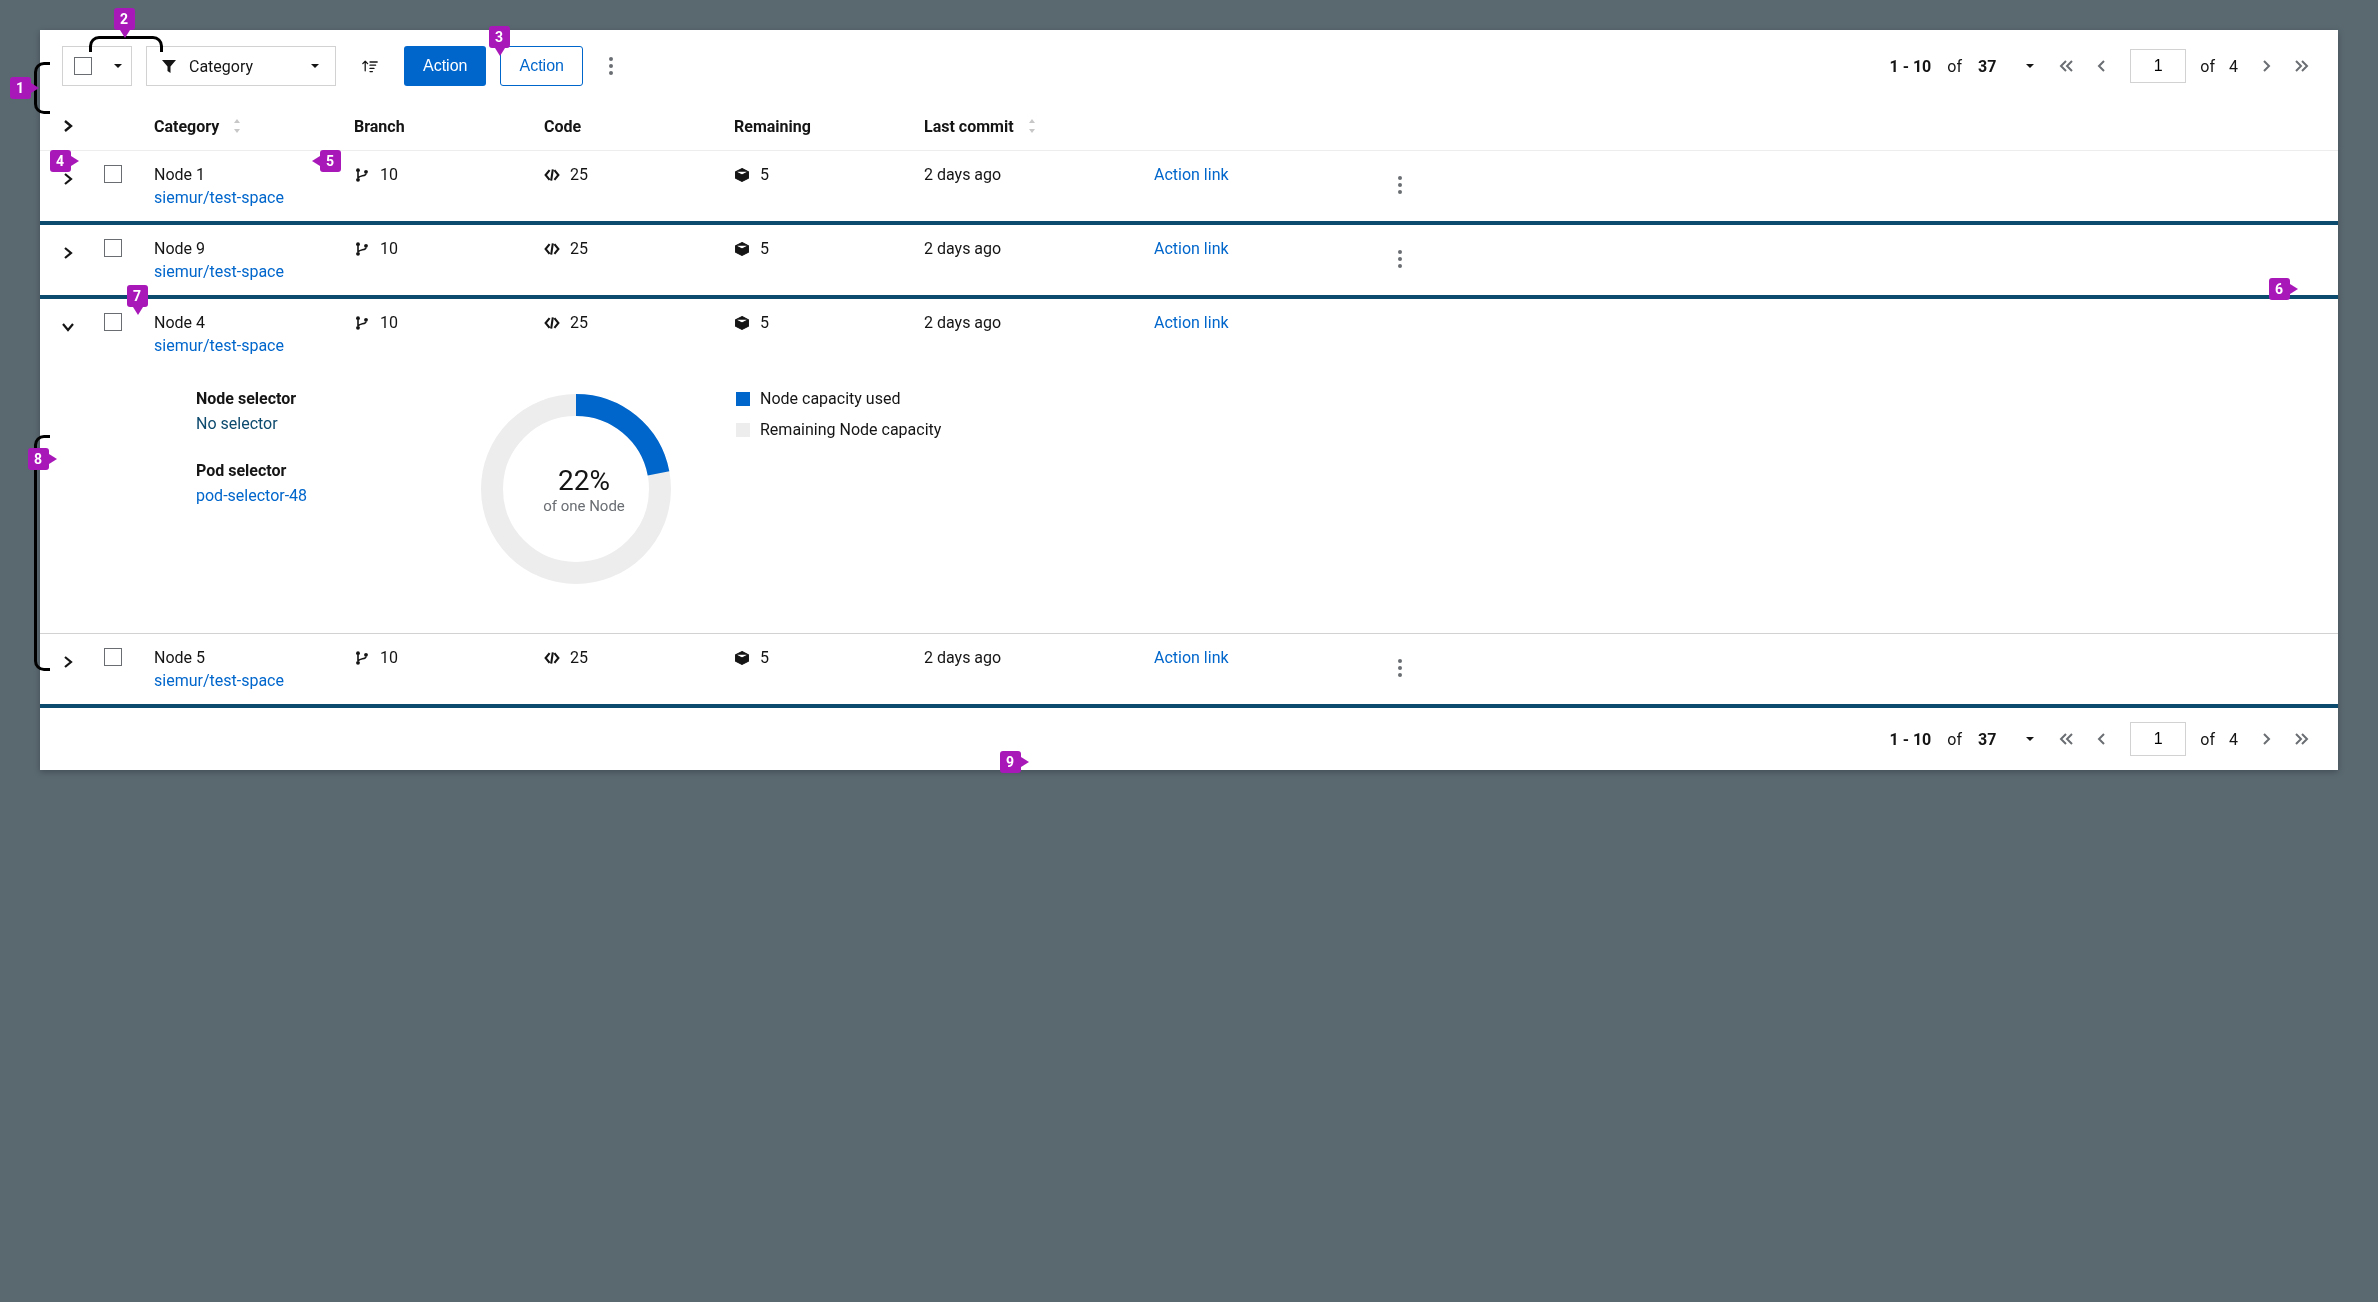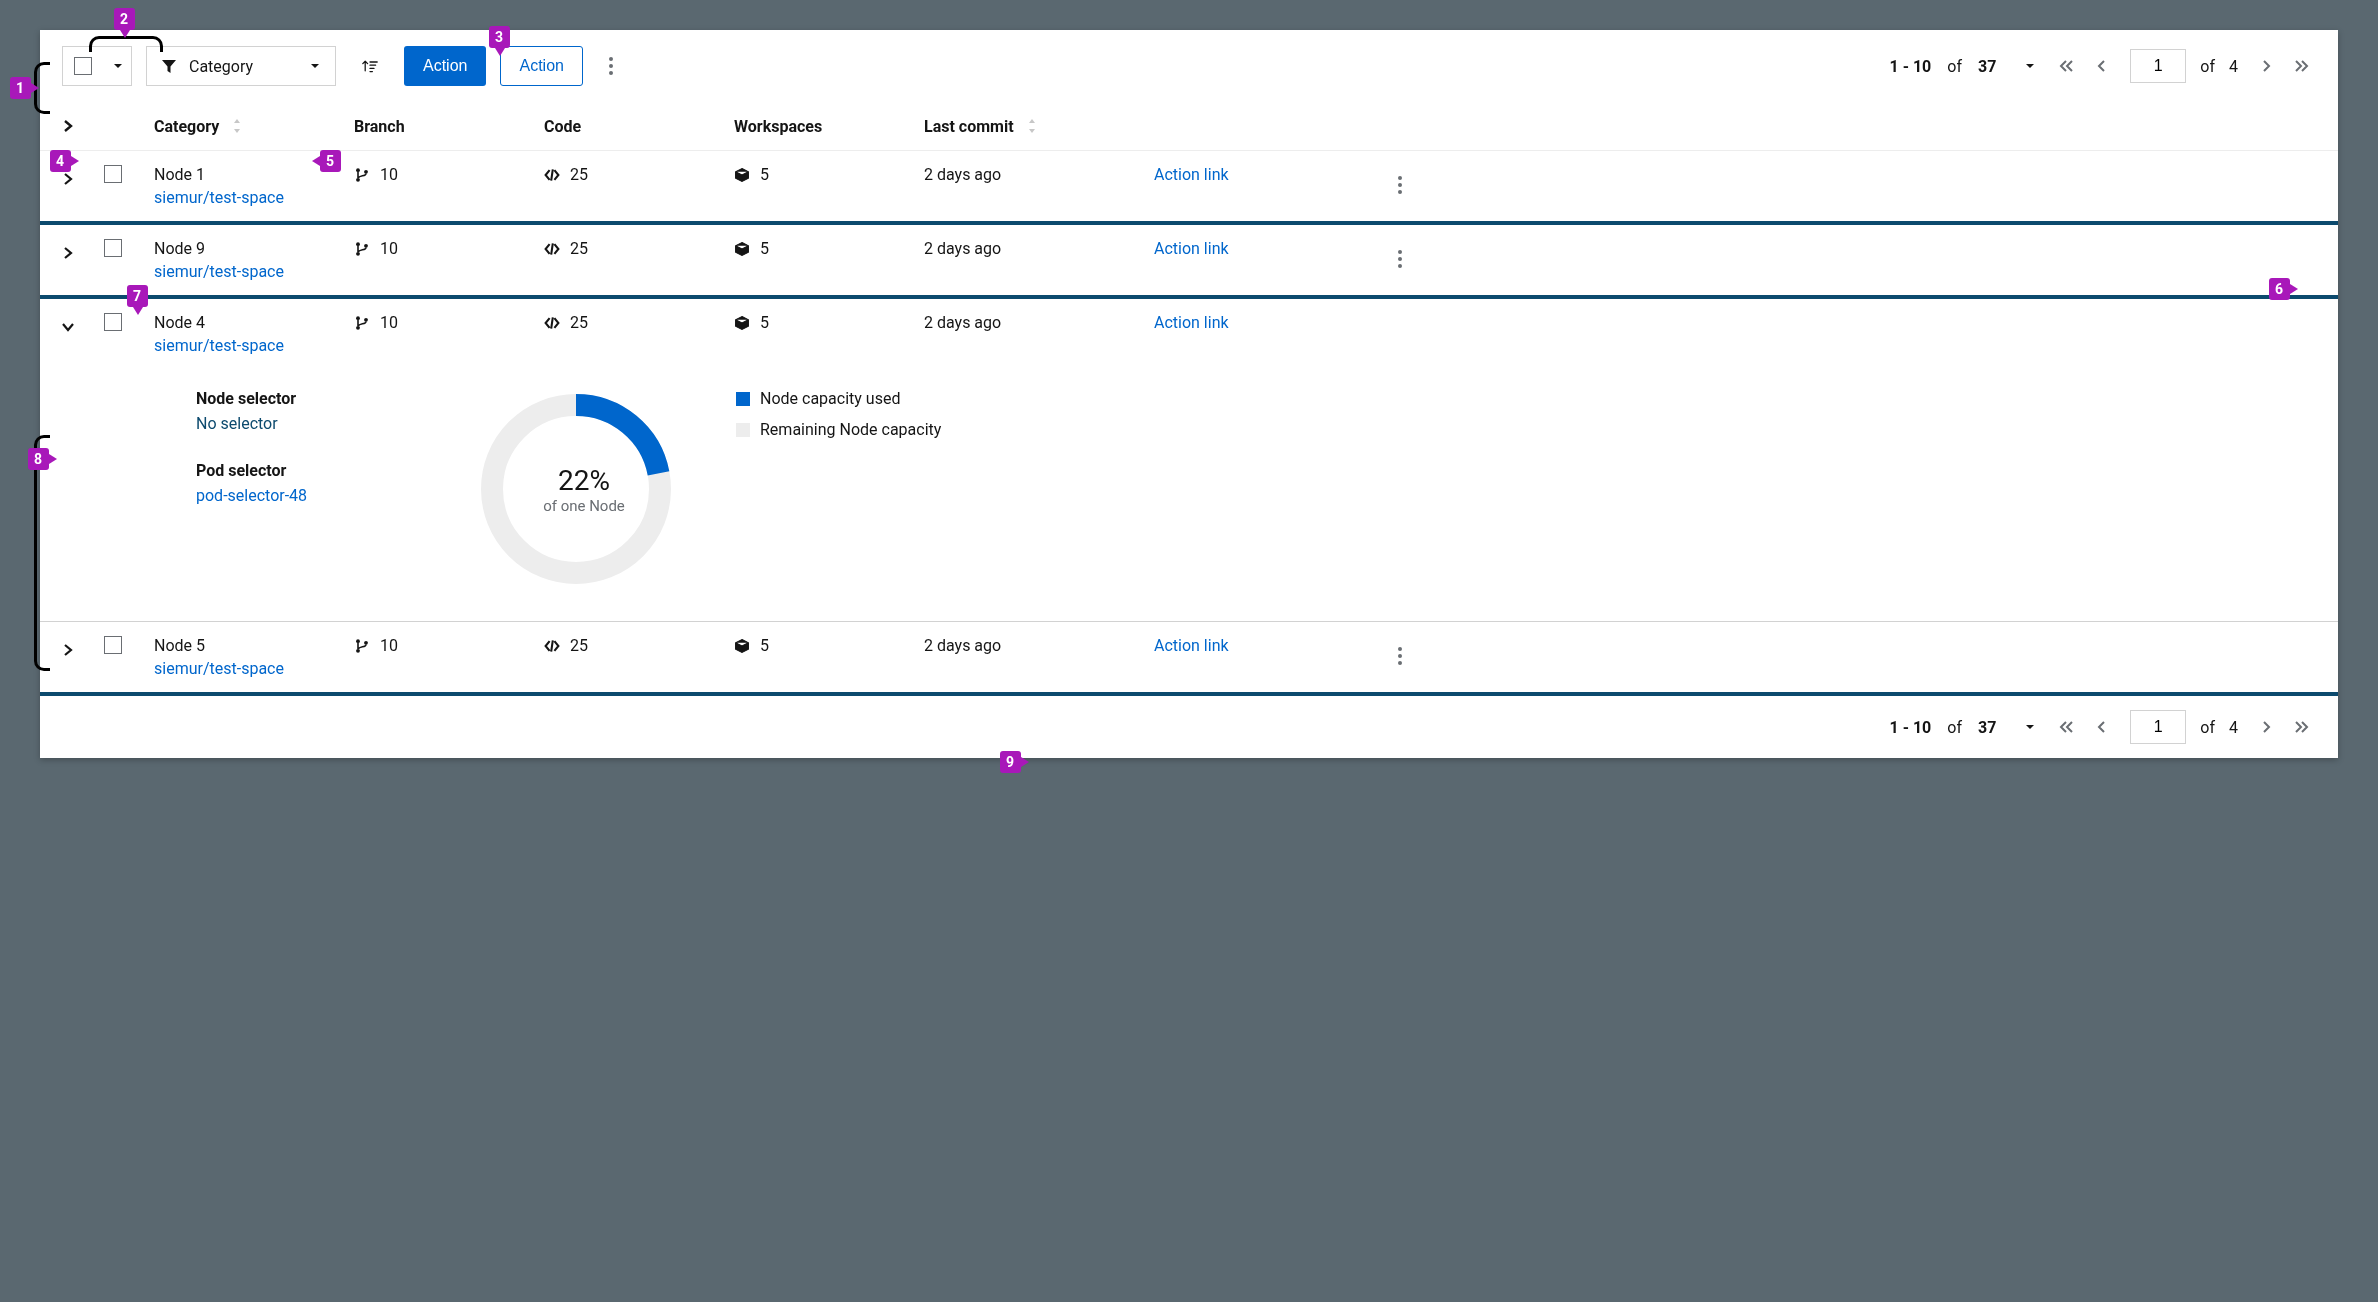--- a/index.html
+++ b/index.html
@@ -113,21 +113,21 @@
     cursor:pointer;color:#151515;
   }
   .node-name { font-weight:400; }
   .sublink { color:#0066cc; text-decoration:none; font-size:16px; }
   .cell-stack { display:flex;flex-direction:column;gap:4px; }
   .action-link { color:#0066cc; cursor:pointer; }
   .row-kebab { justify-self:end; }
   
   .detail {
     border-bottom:1px solid #d2d2d2;
-    padding:20px 22px 32px 156px;
+    padding:20px 22px 44px 156px;
     display:flex;gap:60px;align-items:flex-start;
   }
   .detail-left { display:flex;flex-direction:column;gap:10px; min-width:220px; }
   .detail-label { font-weight:700; margin-bottom:2px; }
   .detail-muted { color:#0c4a6e; }
   .detail-link { color:#0066cc; cursor:pointer; }
   .donut-wrap { position:relative; width:200px;height:200px; }
   .donut-wrap svg { width:200px;height:200px;transform:rotate(-90deg); }
   .donut-center {
     position:absolute;left:8px;top:0;width:100%;height:100%;
@@ -341,21 +341,21 @@
             </svg>
           </span>
       </div>
       <div class="th">
           <span>Branch</span>
         </div>
       <div class="th">
           <span>Code</span>
         </div>
       <div class="th">
-          <span>Workspaces</span>
+          <span>Remaining</span>
         </div>
       <div class="th">
         <span>Last commit</span>
         <span class="sort-ind">
             <svg class="icon" viewBox="0 0 16 16">
               <path d="M8 1l3 4H5l3-4zm0 14l-3-4h6l-3 4z" fill="#c7c7c7"></path>
             </svg>
           </span>
       </div>
       <div></div>

